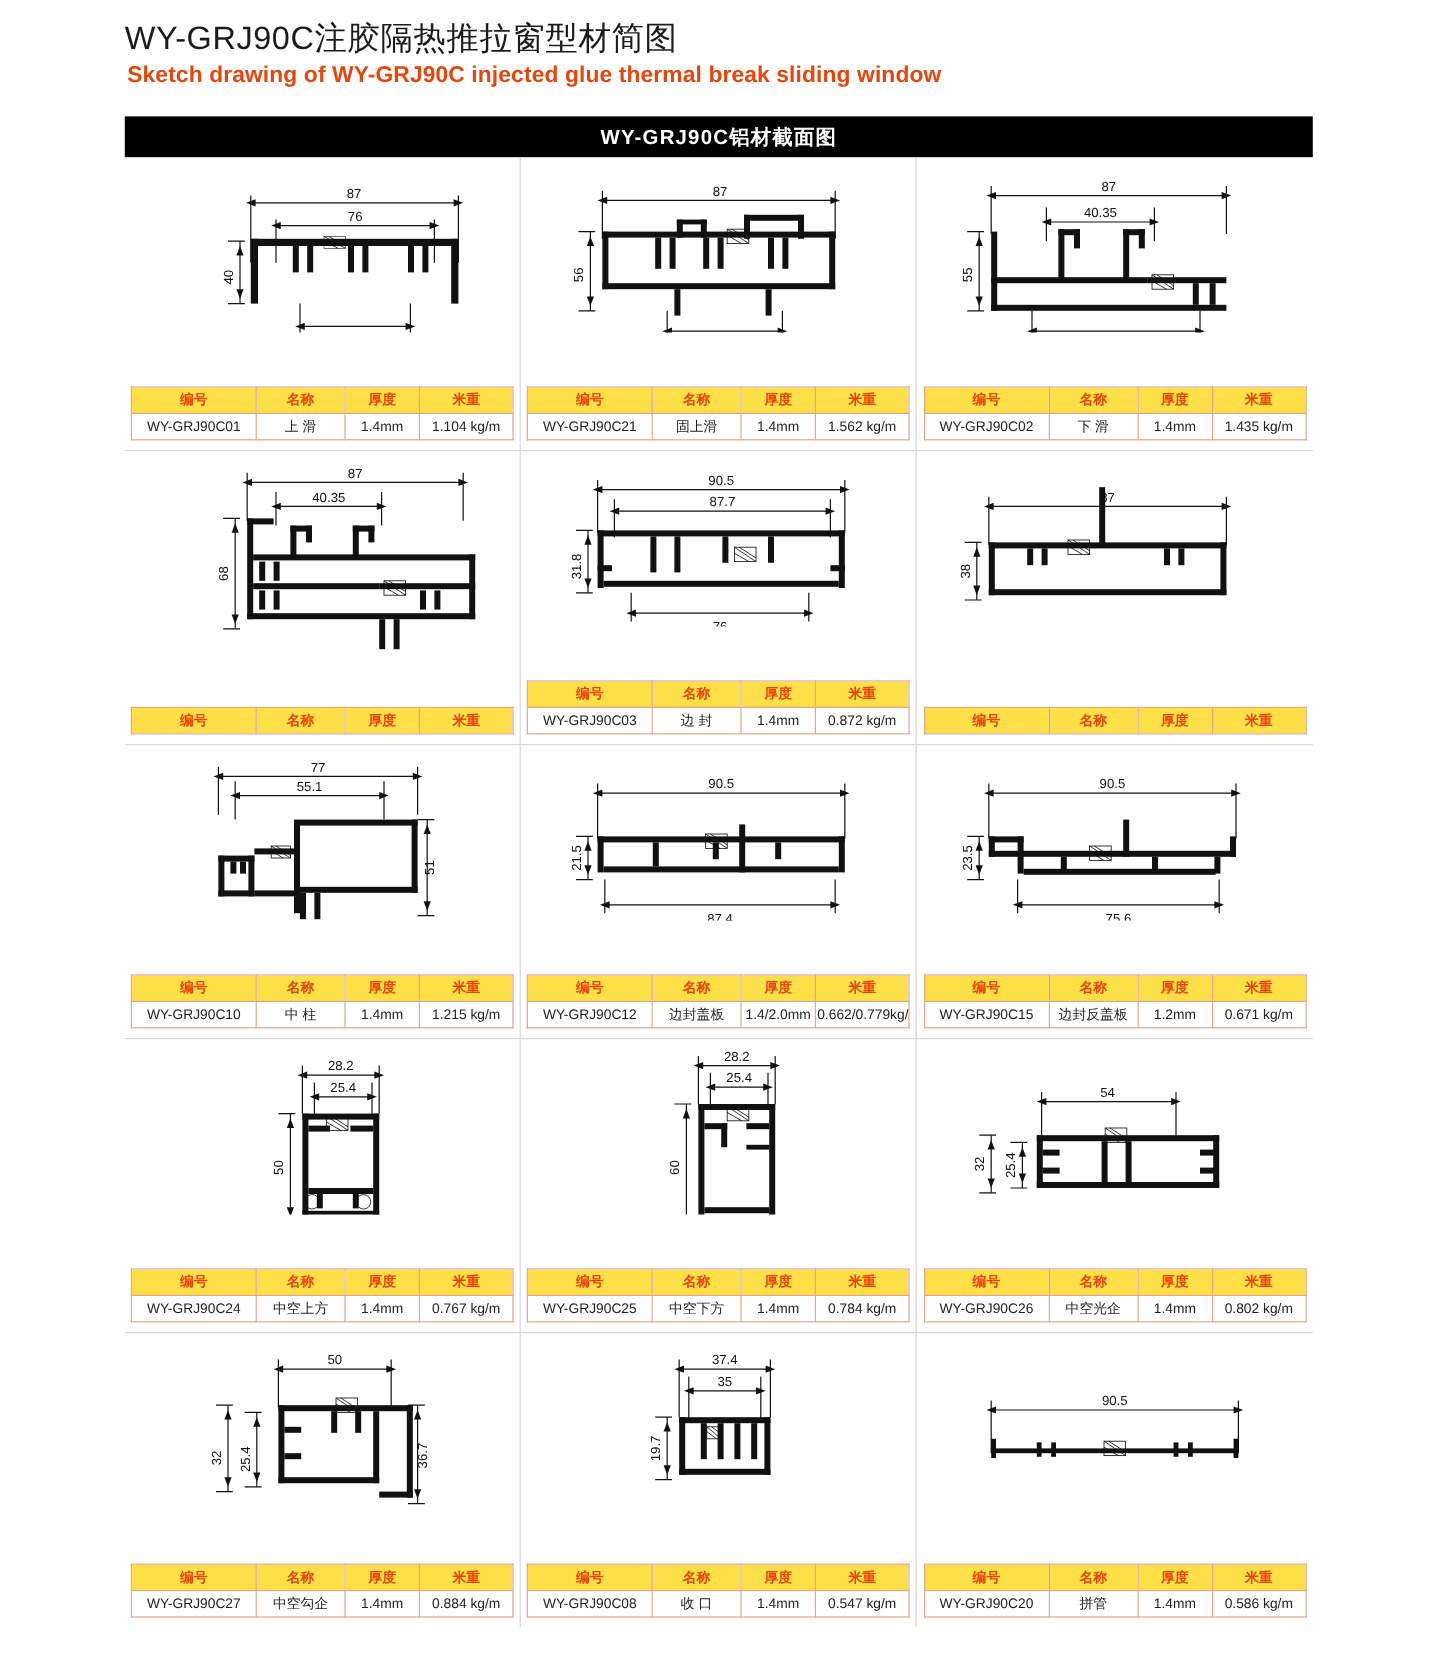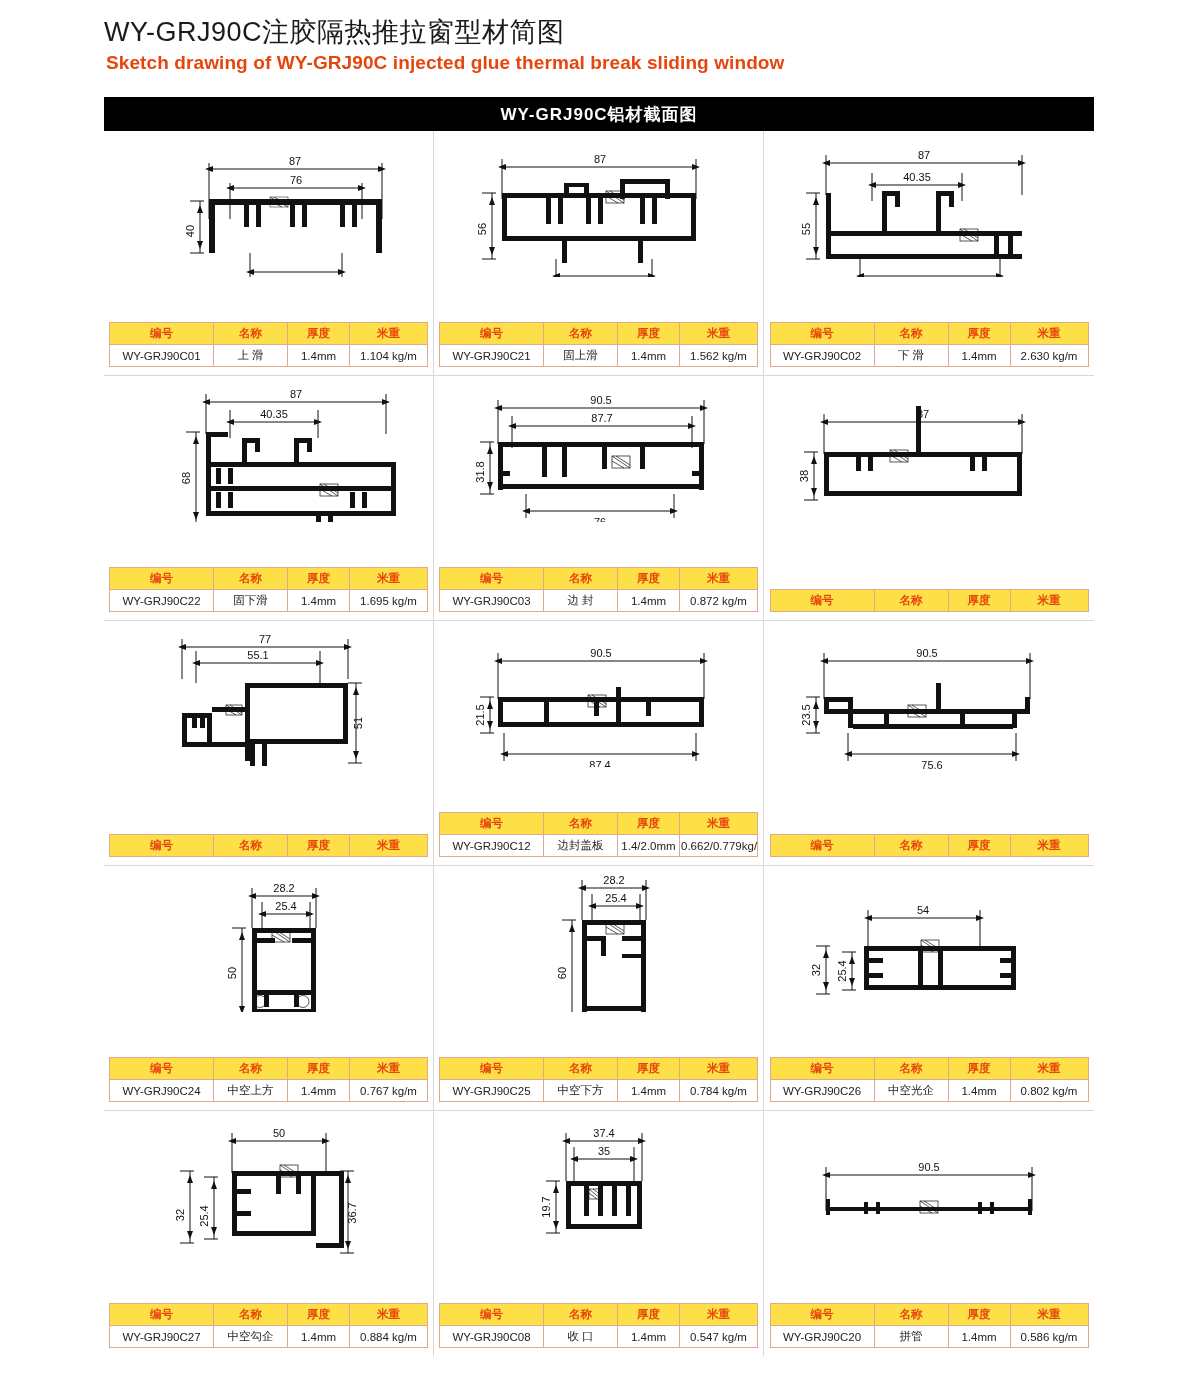--- a/index.html
+++ b/index.html
@@ -275,21 +275,21 @@
             <tr>
           <th>编号</th>
           <th>名称</th>
           <th>厚度</th>
           <th>米重</th>
         </tr>
         <tr>
           <td>WY-GRJ90C02</td>
           <td>下 滑</td>
           <td>1.4mm</td>
-          <td>2.630 kg/m</td>
+          <td>1.435 kg/m</td>
         </tr>
       </tbody>
         </table>
     </div>
 
     <div class="cell">
       <div class="draw">
         <svg width="330" height="185" viewBox="0 0 330 185">
           <g stroke="#111" fill="none" stroke-width="1">
             <line x1="102" y1="18" x2="102" y2="58"></line>
@@ -347,26 +347,20 @@
             <col class="c3">
             <col class="c4">
           </colgroup>
         <tbody>
             <tr>
           <th>编号</th>
           <th>名称</th>
           <th>厚度</th>
           <th>米重</th>
         </tr>
-        <tr>
-          <td>WY-GRJ90C22</td>
-          <td>固下滑</td>
-          <td>1.4mm</td>
-          <td>1.695 kg/m</td>
-        </tr>
       </tbody>
         </table>
     </div>
 
     <div class="cell">
       <div class="draw">
         <svg width="330" height="185" viewBox="0 0 330 185">
           <g stroke="#111" fill="none" stroke-width="1">
             <line x1="64" y1="24" x2="64" y2="68"></line>
             <line x1="270" y1="24" x2="270" y2="68"></line>
@@ -539,20 +533,26 @@
             <col class="c3">
             <col class="c4">
           </colgroup>
         <tbody>
             <tr>
           <th>编号</th>
           <th>名称</th>
           <th>厚度</th>
           <th>米重</th>
         </tr>
+        <tr>
+          <td>WY-GRJ90C10</td>
+          <td>中 柱</td>
+          <td>1.4mm</td>
+          <td>1.215 kg/m</td>
+        </tr>
       </tbody>
         </table>
     </div>
 
     <div class="cell">
       <div class="draw">
         <svg width="330" height="185" viewBox="0 0 330 185">
           <g stroke="#111" fill="none" stroke-width="1">
             <line x1="64" y1="32" x2="64" y2="78"></line>
             <line x1="270" y1="32" x2="270" y2="78"></line>
@@ -661,20 +661,26 @@
             <col class="c2">
             <col class="c3">
             <col class="c4">
           </colgroup>
         <tbody>
             <tr>
           <th>编号</th>
           <th>名称</th>
           <th>厚度</th>
           <th>米重</th>
+        </tr>
+        <tr>
+          <td>WY-GRJ90C15</td>
+          <td>边封反盖板</td>
+          <td>1.2mm</td>
+          <td>0.671 kg/m</td>
         </tr>
       </tbody>
         </table>
     </div>
 
     <div class="cell">
       <div class="draw">
         <svg width="330" height="185" viewBox="0 0 330 185">
           <g stroke="#111" fill="none" stroke-width="1">
             <line x1="148" y1="22" x2="148" y2="62"></line>

